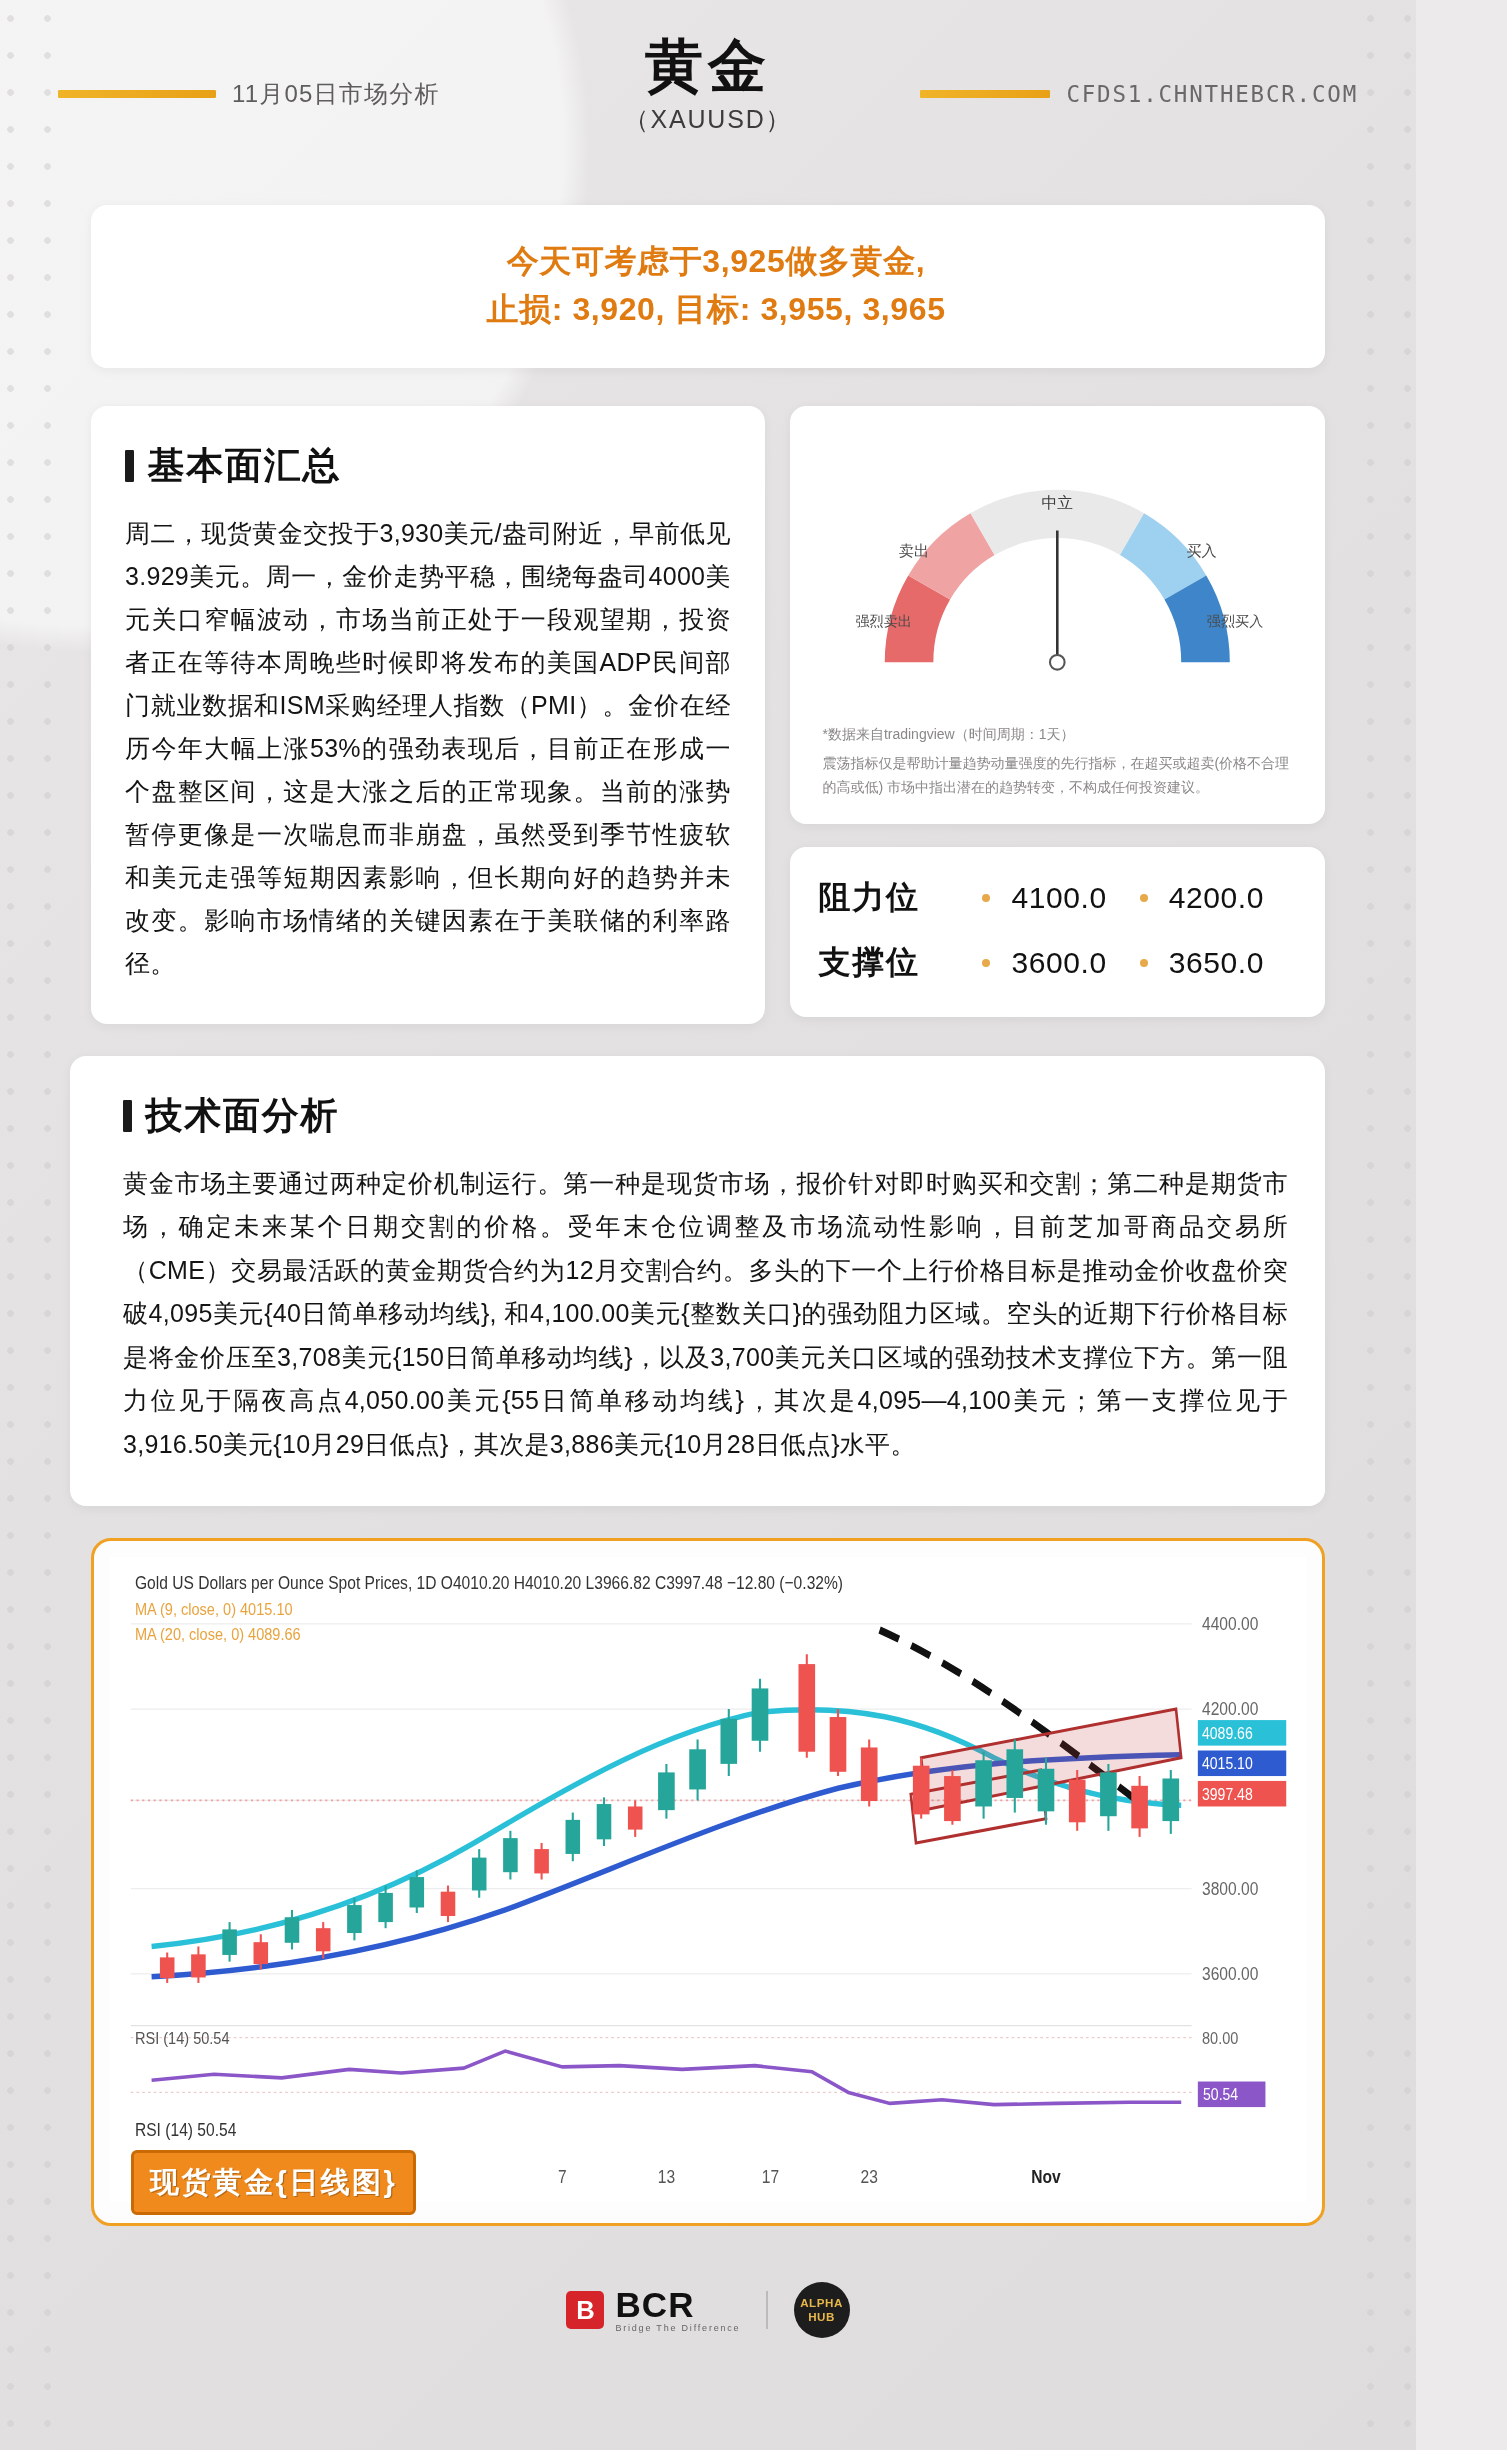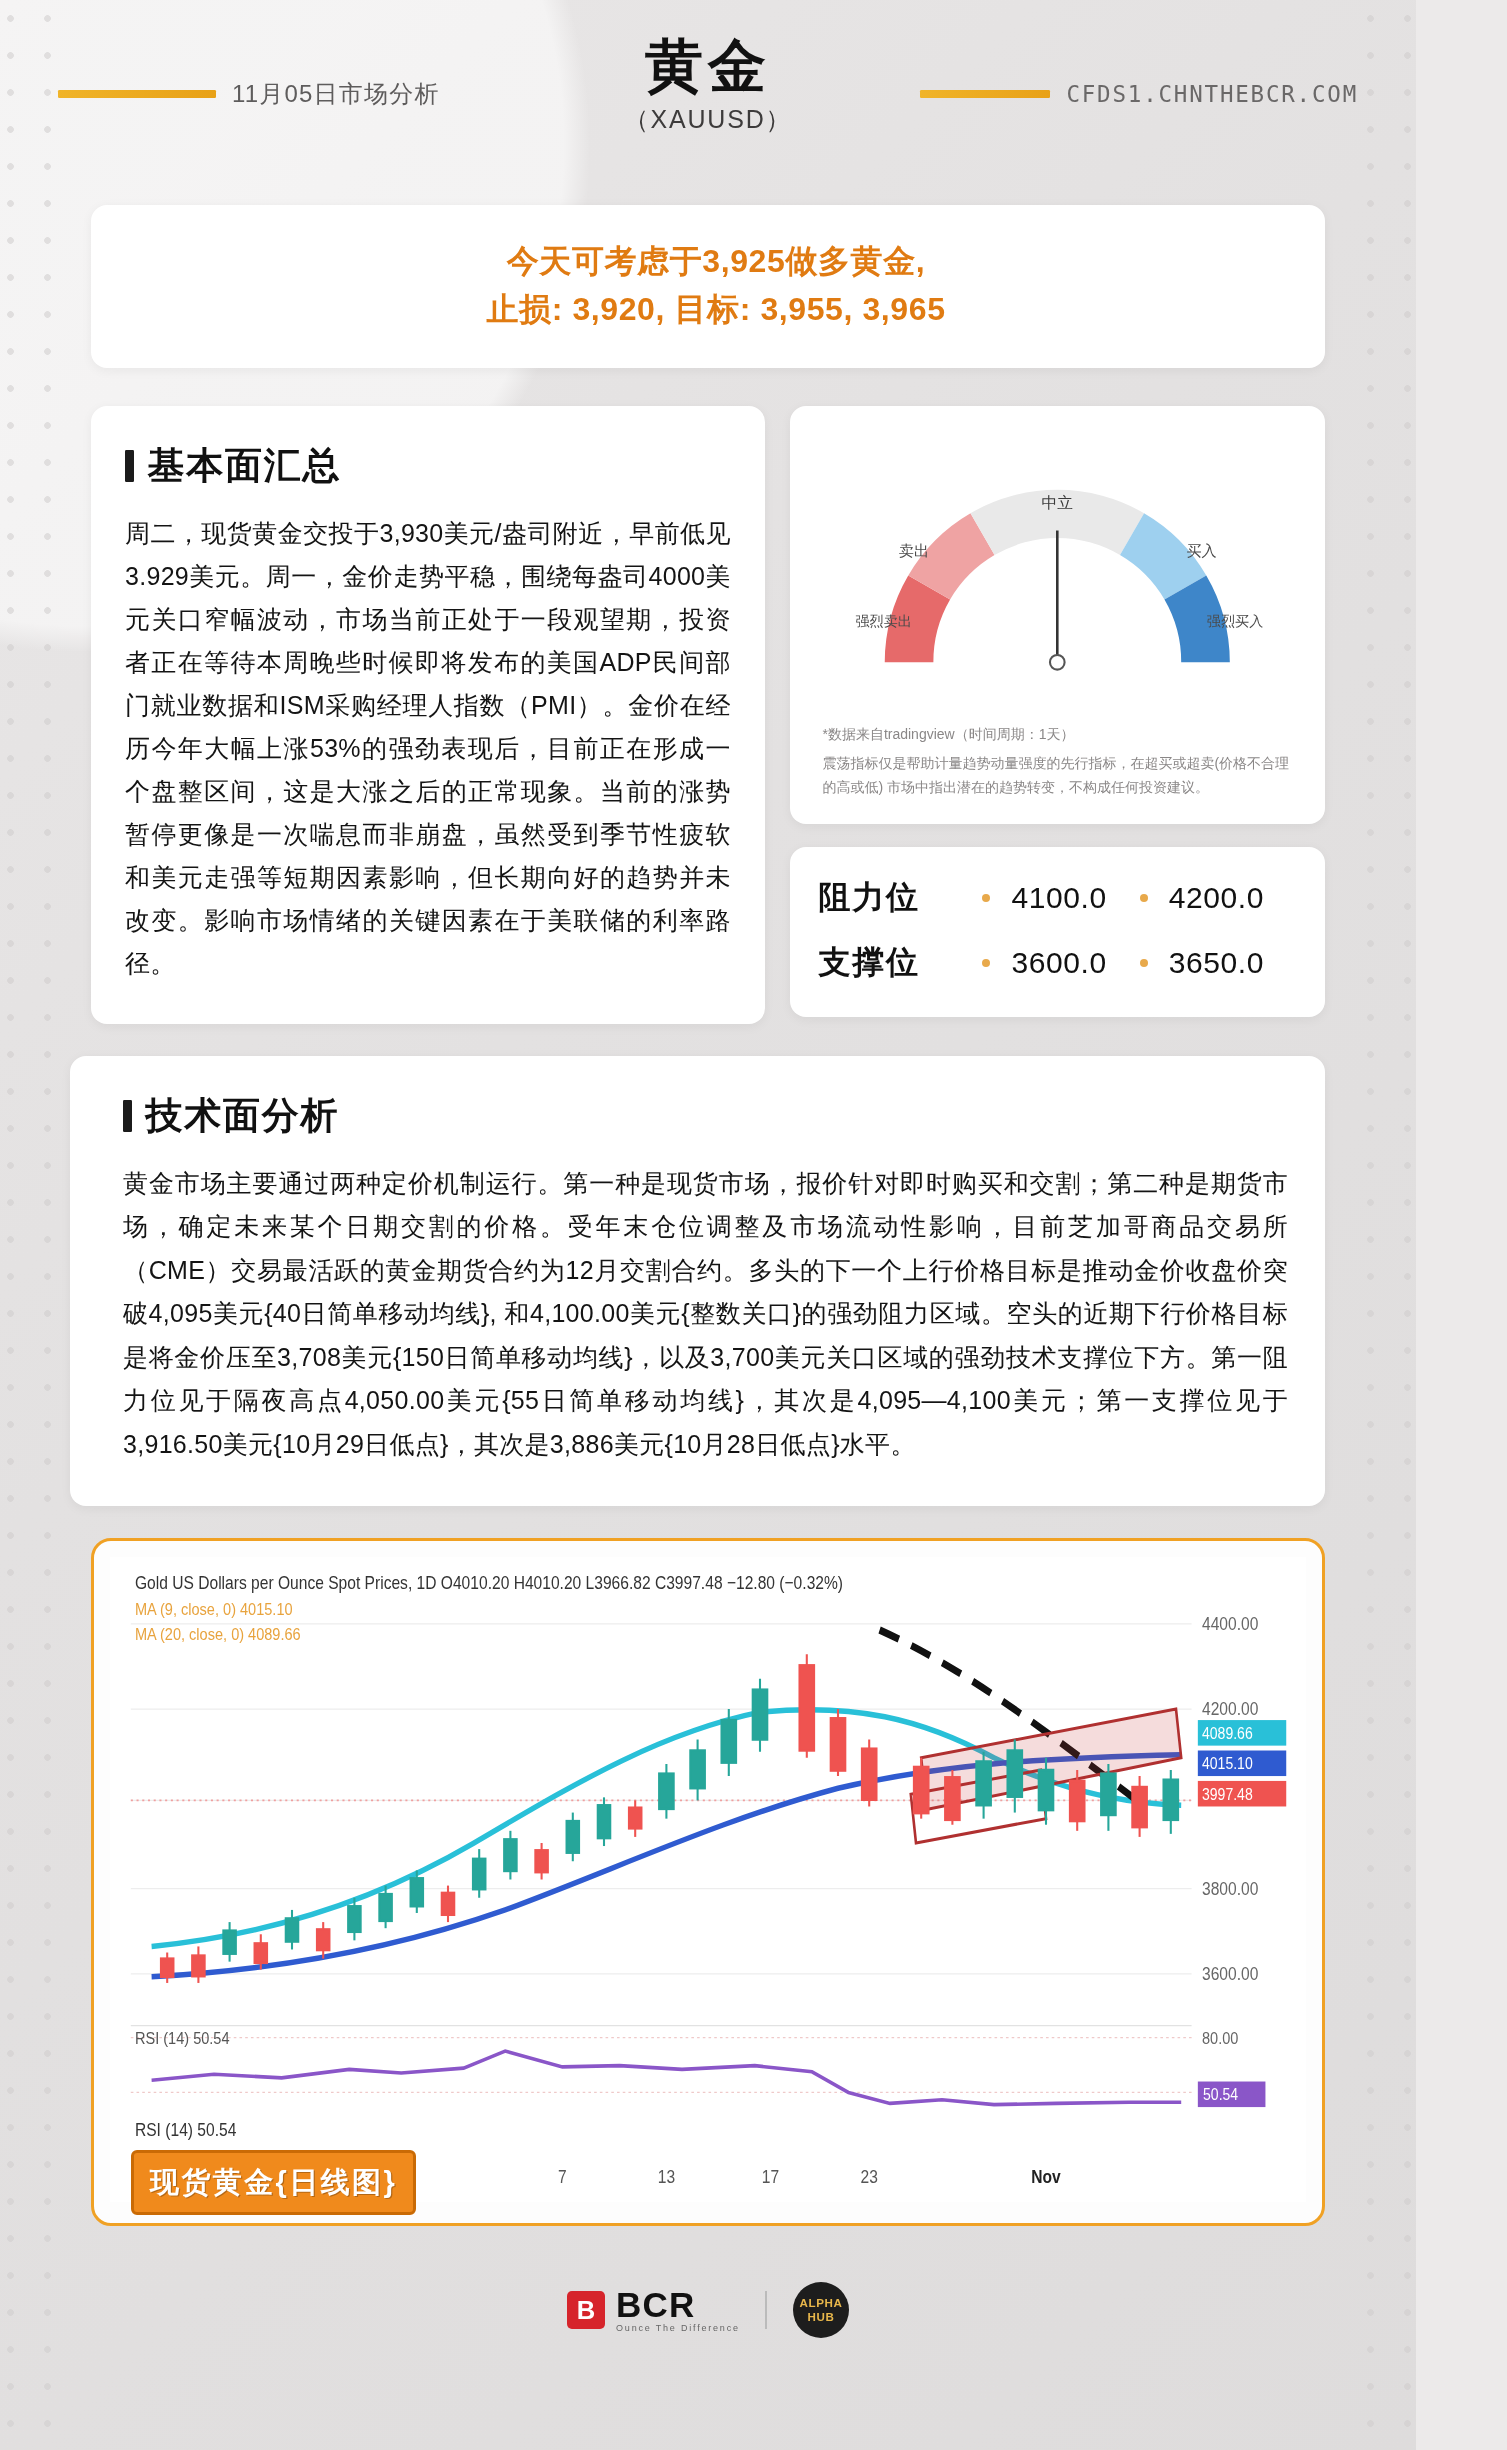--- a/index.html
+++ b/index.html
@@ -527,21 +527,21 @@
       </g>
     </svg>
     <div class="badge-stamp">现货黄金{日线图}</div>
   </div>
 
   <div class="footer">
     <div class="logo-box">
       <span class="logo-mark">B</span>
       <span>
         <span class="logo-bcr">BCR</span><br>
-        <span class="logo-tag">Ounce The Difference</span>
+        <span class="logo-tag">Bridge The Difference</span>
       </span>
     </div>
     <span class="logo-div"></span>
     <div class="alpha">
       <span>ALPHA</span>
       <span>HUB</span>
     </div>
   </div>
 
 </div>

